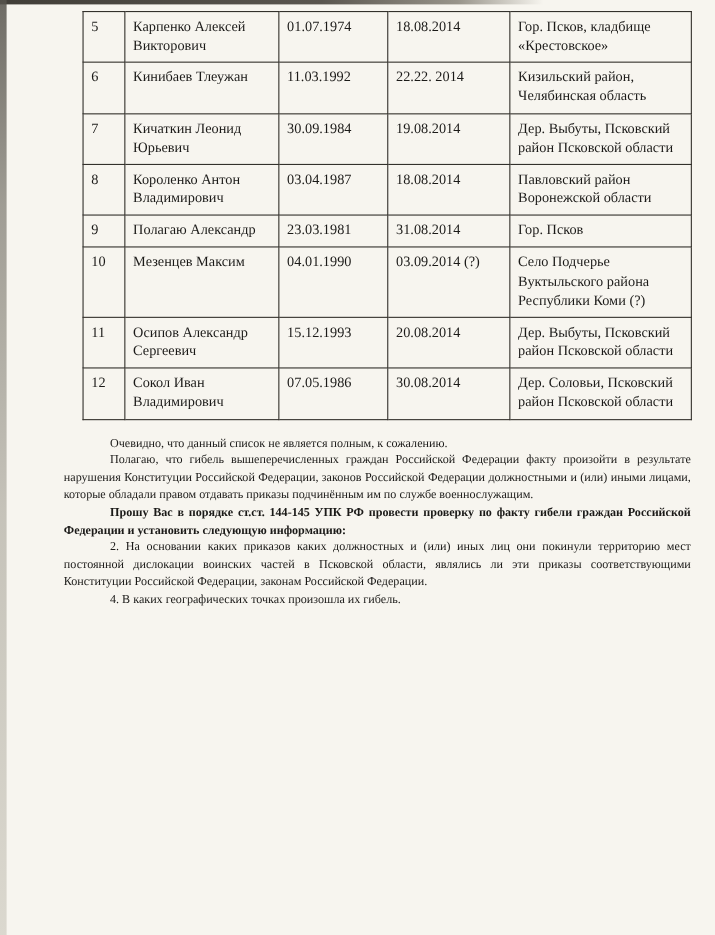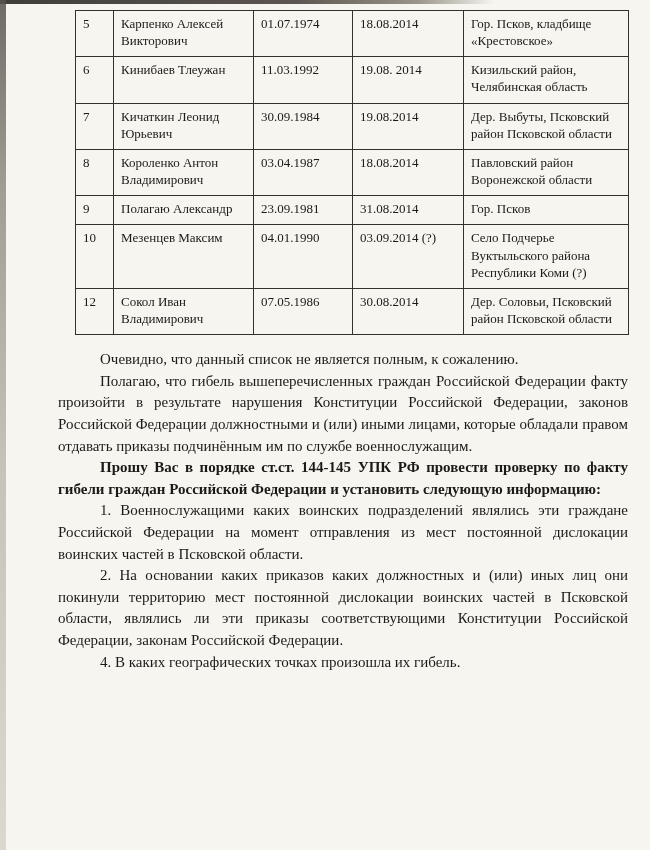--- a/index.html
+++ b/index.html
@@ -40,21 +40,21 @@
   col.w-name  { width:140px; }
   col.w-dob   { width:99px; }
   col.w-death { width:111px; }
   col.w-place { width:165px; }
   td.c-num  { padding-left:9px; }
   td.c-name { padding-right:46px;margin-left:36px; }
 
   .text-block {
     margin:14px 22px 0 58px;
     width:570px;
-    font-size:15px;
+    font-size:11px;
     line-height:1.44;
   }
   .text-block p {
     text-align:justify;
     text-indent:42px;
   }
   p.bold { font-weight:bold; }
   p.spaced { }
 </style>
 </head>
@@ -78,63 +78,69 @@
         <td class="c-num">5</td>
         <td class="c-name">Карпенко Алексей Викторович</td>
         <td class="c-dob">01.07.1974</td>
         <td class="c-death">18.08.2014</td>
         <td class="c-place">Гор. Псков, кладбище «Крестовское»</td>
       </tr>
       <tr>
         <td class="c-num">6</td>
         <td class="c-name">Кинибаев Тлеужан</td>
         <td class="c-dob">11.03.1992</td>
-        <td class="c-death">19.08. 2014</td>
+        <td class="c-death">22.22. 2014</td>
         <td class="c-place">Кизильский район, Челябинская область</td>
       </tr>
       <tr>
         <td class="c-num">7</td>
         <td class="c-name">Кичаткин Леонид Юрьевич</td>
         <td class="c-dob">30.09.1984</td>
         <td class="c-death">19.08.2014</td>
         <td class="c-place">Дер. Выбуты, Псковский район Псковской области</td>
       </tr>
       <tr>
         <td class="c-num">8</td>
         <td class="c-name">Короленко Антон Владимирович</td>
         <td class="c-dob">03.04.1987</td>
         <td class="c-death">18.08.2014</td>
         <td class="c-place">Павловский район Воронежской области</td>
       </tr>
       <tr>
         <td class="c-num">9</td>
         <td class="c-name">Полагаю Александр</td>
-        <td class="c-dob">23.09.1981</td>
+        <td class="c-dob">23.03.1981</td>
         <td class="c-death">31.08.2014</td>
         <td class="c-place">Гор. Псков</td>
       </tr>
       <tr>
         <td class="c-num">10</td>
         <td class="c-name">Мезенцев Максим</td>
         <td class="c-dob">04.01.1990</td>
         <td class="c-death">03.09.2014 (?)</td>
         <td class="c-place">Село Подчерье Вуктыльского района Республики Коми (?)</td>
+      </tr>
+      <tr>
+        <td class="c-num">11</td>
+        <td class="c-name">Осипов Александр Сергеевич</td>
+        <td class="c-dob">15.12.1993</td>
+        <td class="c-death">20.08.2014</td>
+        <td class="c-place">Дер. Выбуты, Псковский район Псковской области</td>
       </tr>
       <tr>
         <td class="c-num">12</td>
         <td class="c-name">Сокол Иван Владимирович</td>
         <td class="c-dob">07.05.1986</td>
         <td class="c-death">30.08.2014</td>
         <td class="c-place">Дер. Соловьи, Псковский район Псковской области</td>
       </tr>
     </tbody>
   </table>
 
   <div class="text-block">
     <p>Очевидно, что данный список не является полным, к сожалению.</p>
     <p>Полагаю, что гибель вышеперечисленных граждан Российской Федерации факту произойти в результате нарушения Конституции Российской Федерации, законов Российской Федерации должностными и (или) иными лицами, которые обладали правом отдавать приказы подчинённым им по службе военнослужащим.</p>
     <p class="bold spaced">Прошу Вас в порядке ст.ст. 144-145 УПК РФ провести проверку по факту гибели граждан Российской Федерации и установить следующую информацию:</p>
-    <p>1. Военнослужащими каких воинских подразделений являлись эти граждане Российской Федерации на момент отправления из мест постоянной дислокации воинских частей в Псковской области.</p>
     <p>2. На основании каких приказов каких должностных и (или) иных лиц они покинули территорию мест постоянной дислокации воинских частей в Псковской области, являлись ли эти приказы соответствующими Конституции Российской Федерации, законам Российской Федерации.</p>
     <p>4. В каких географических точках произошла их гибель.</p>
   </div>
 
 </div>
 
 </body></html>

